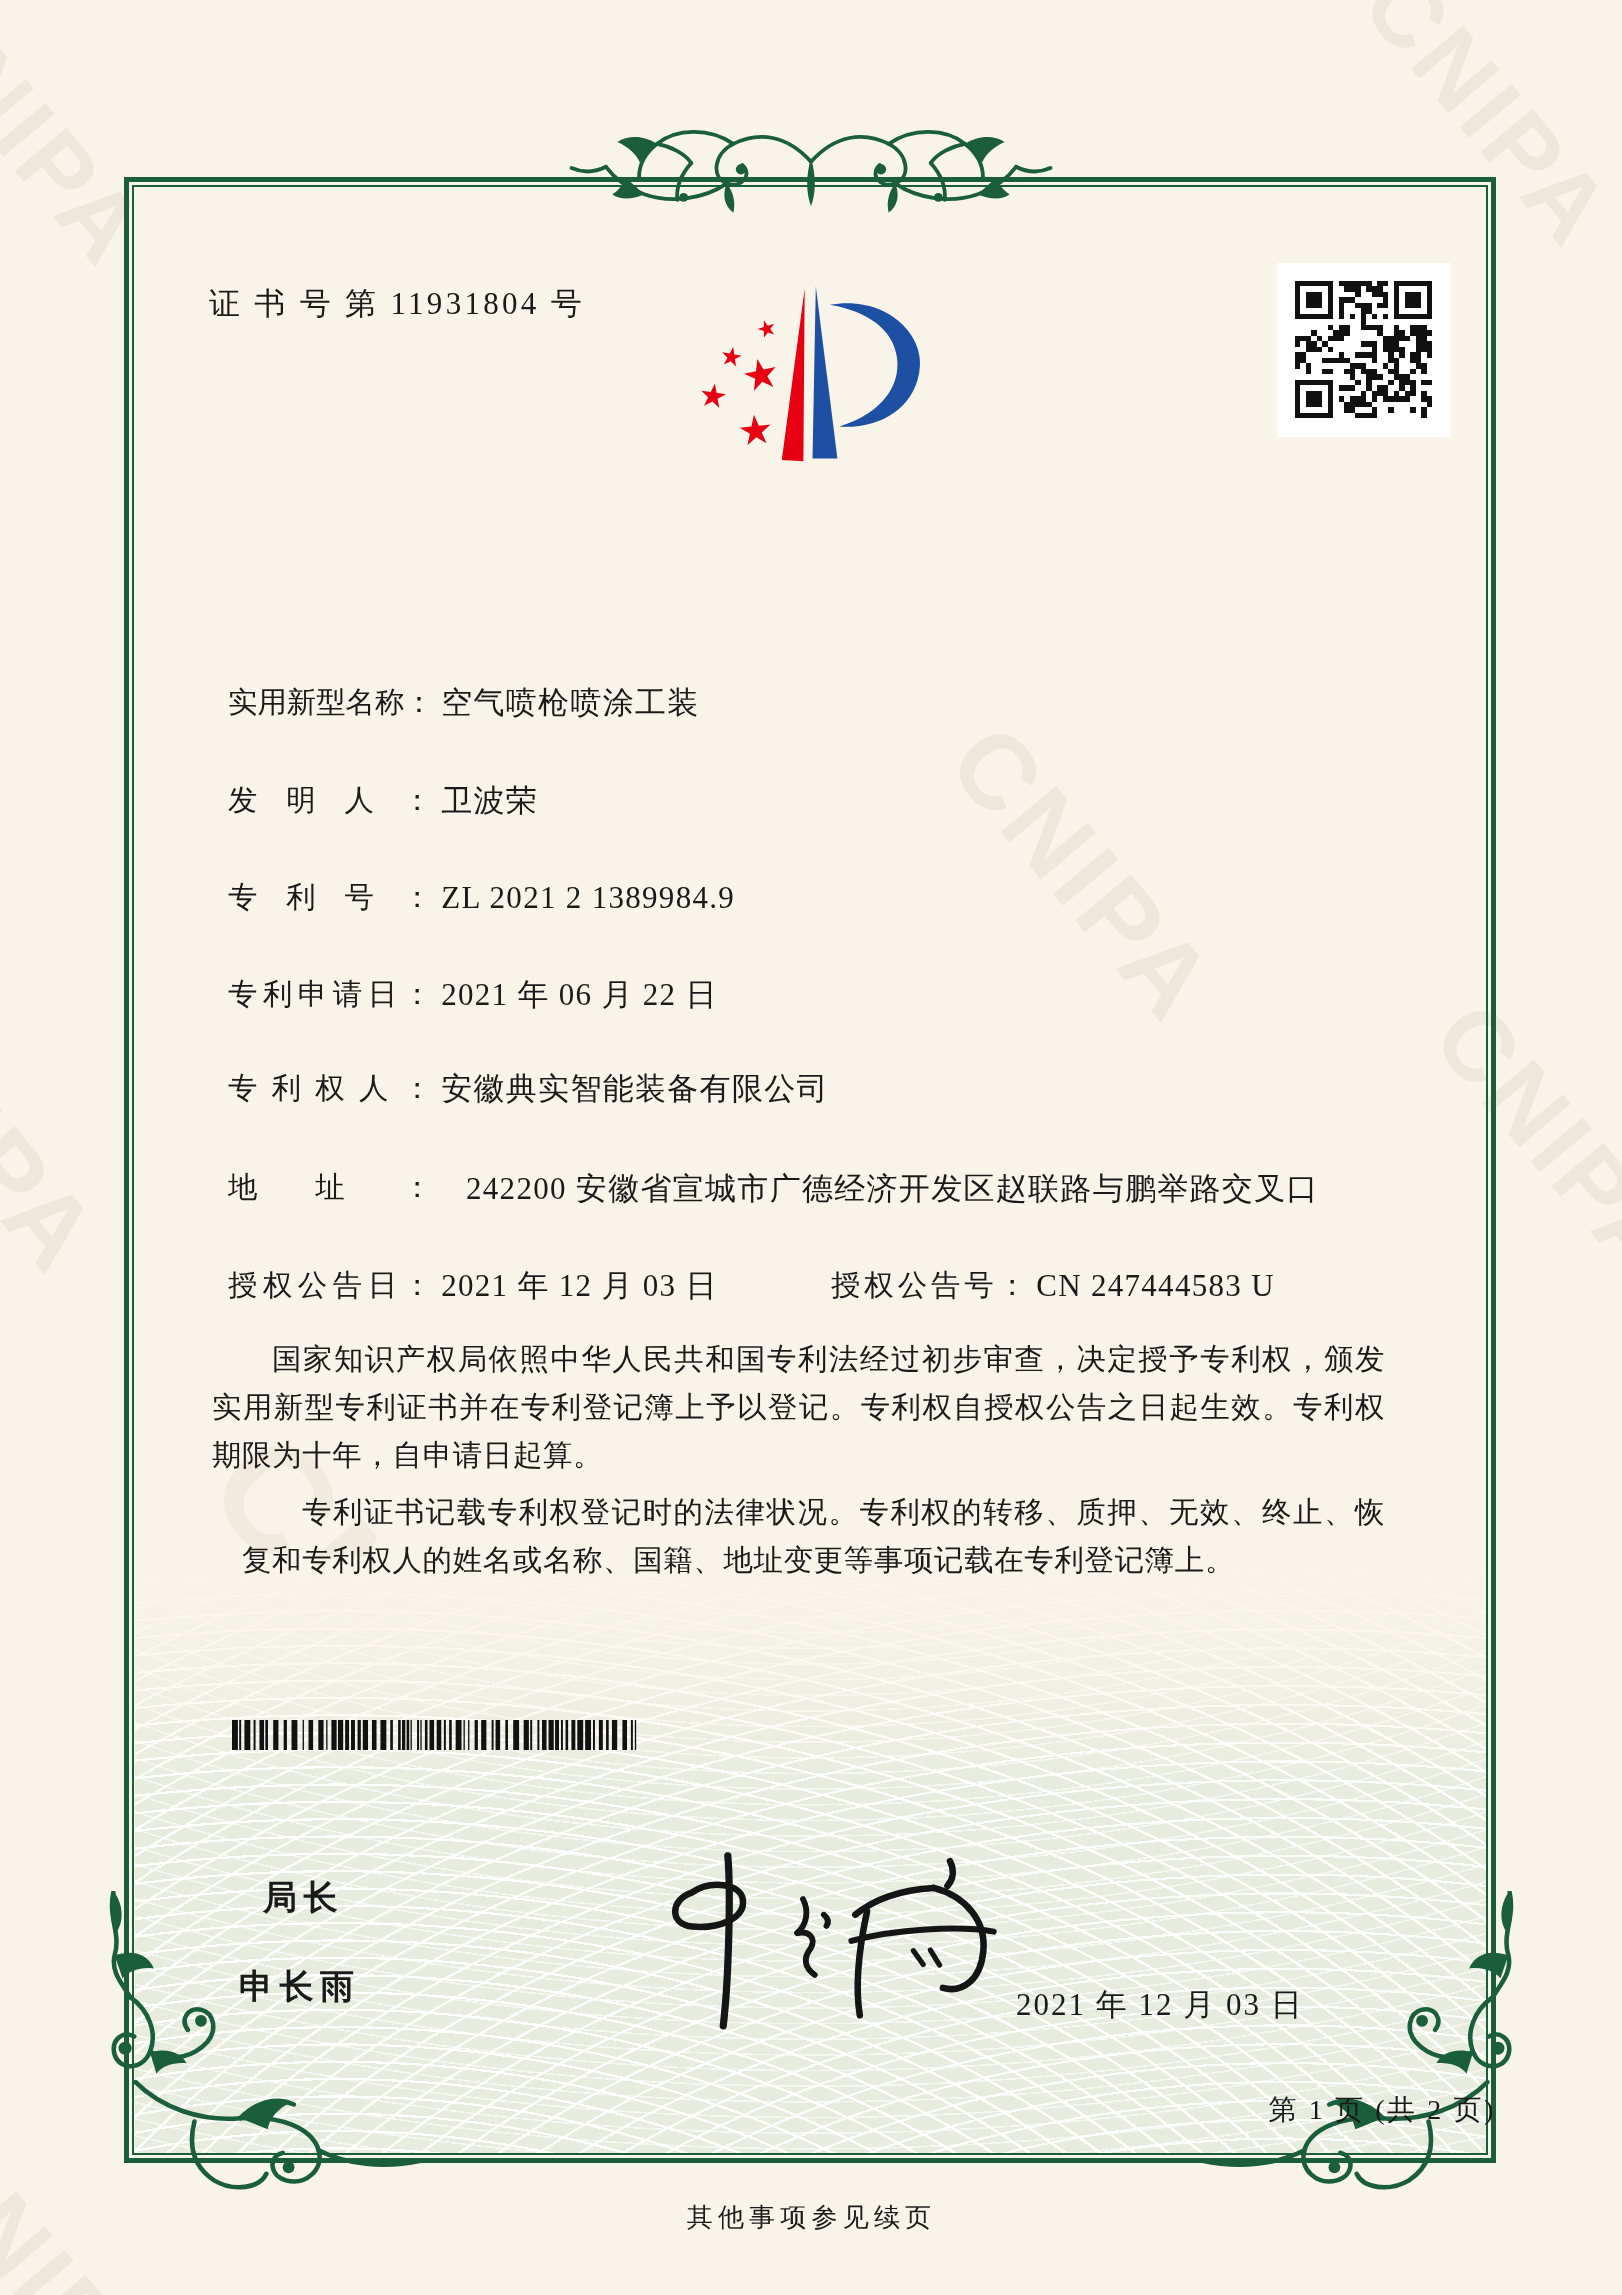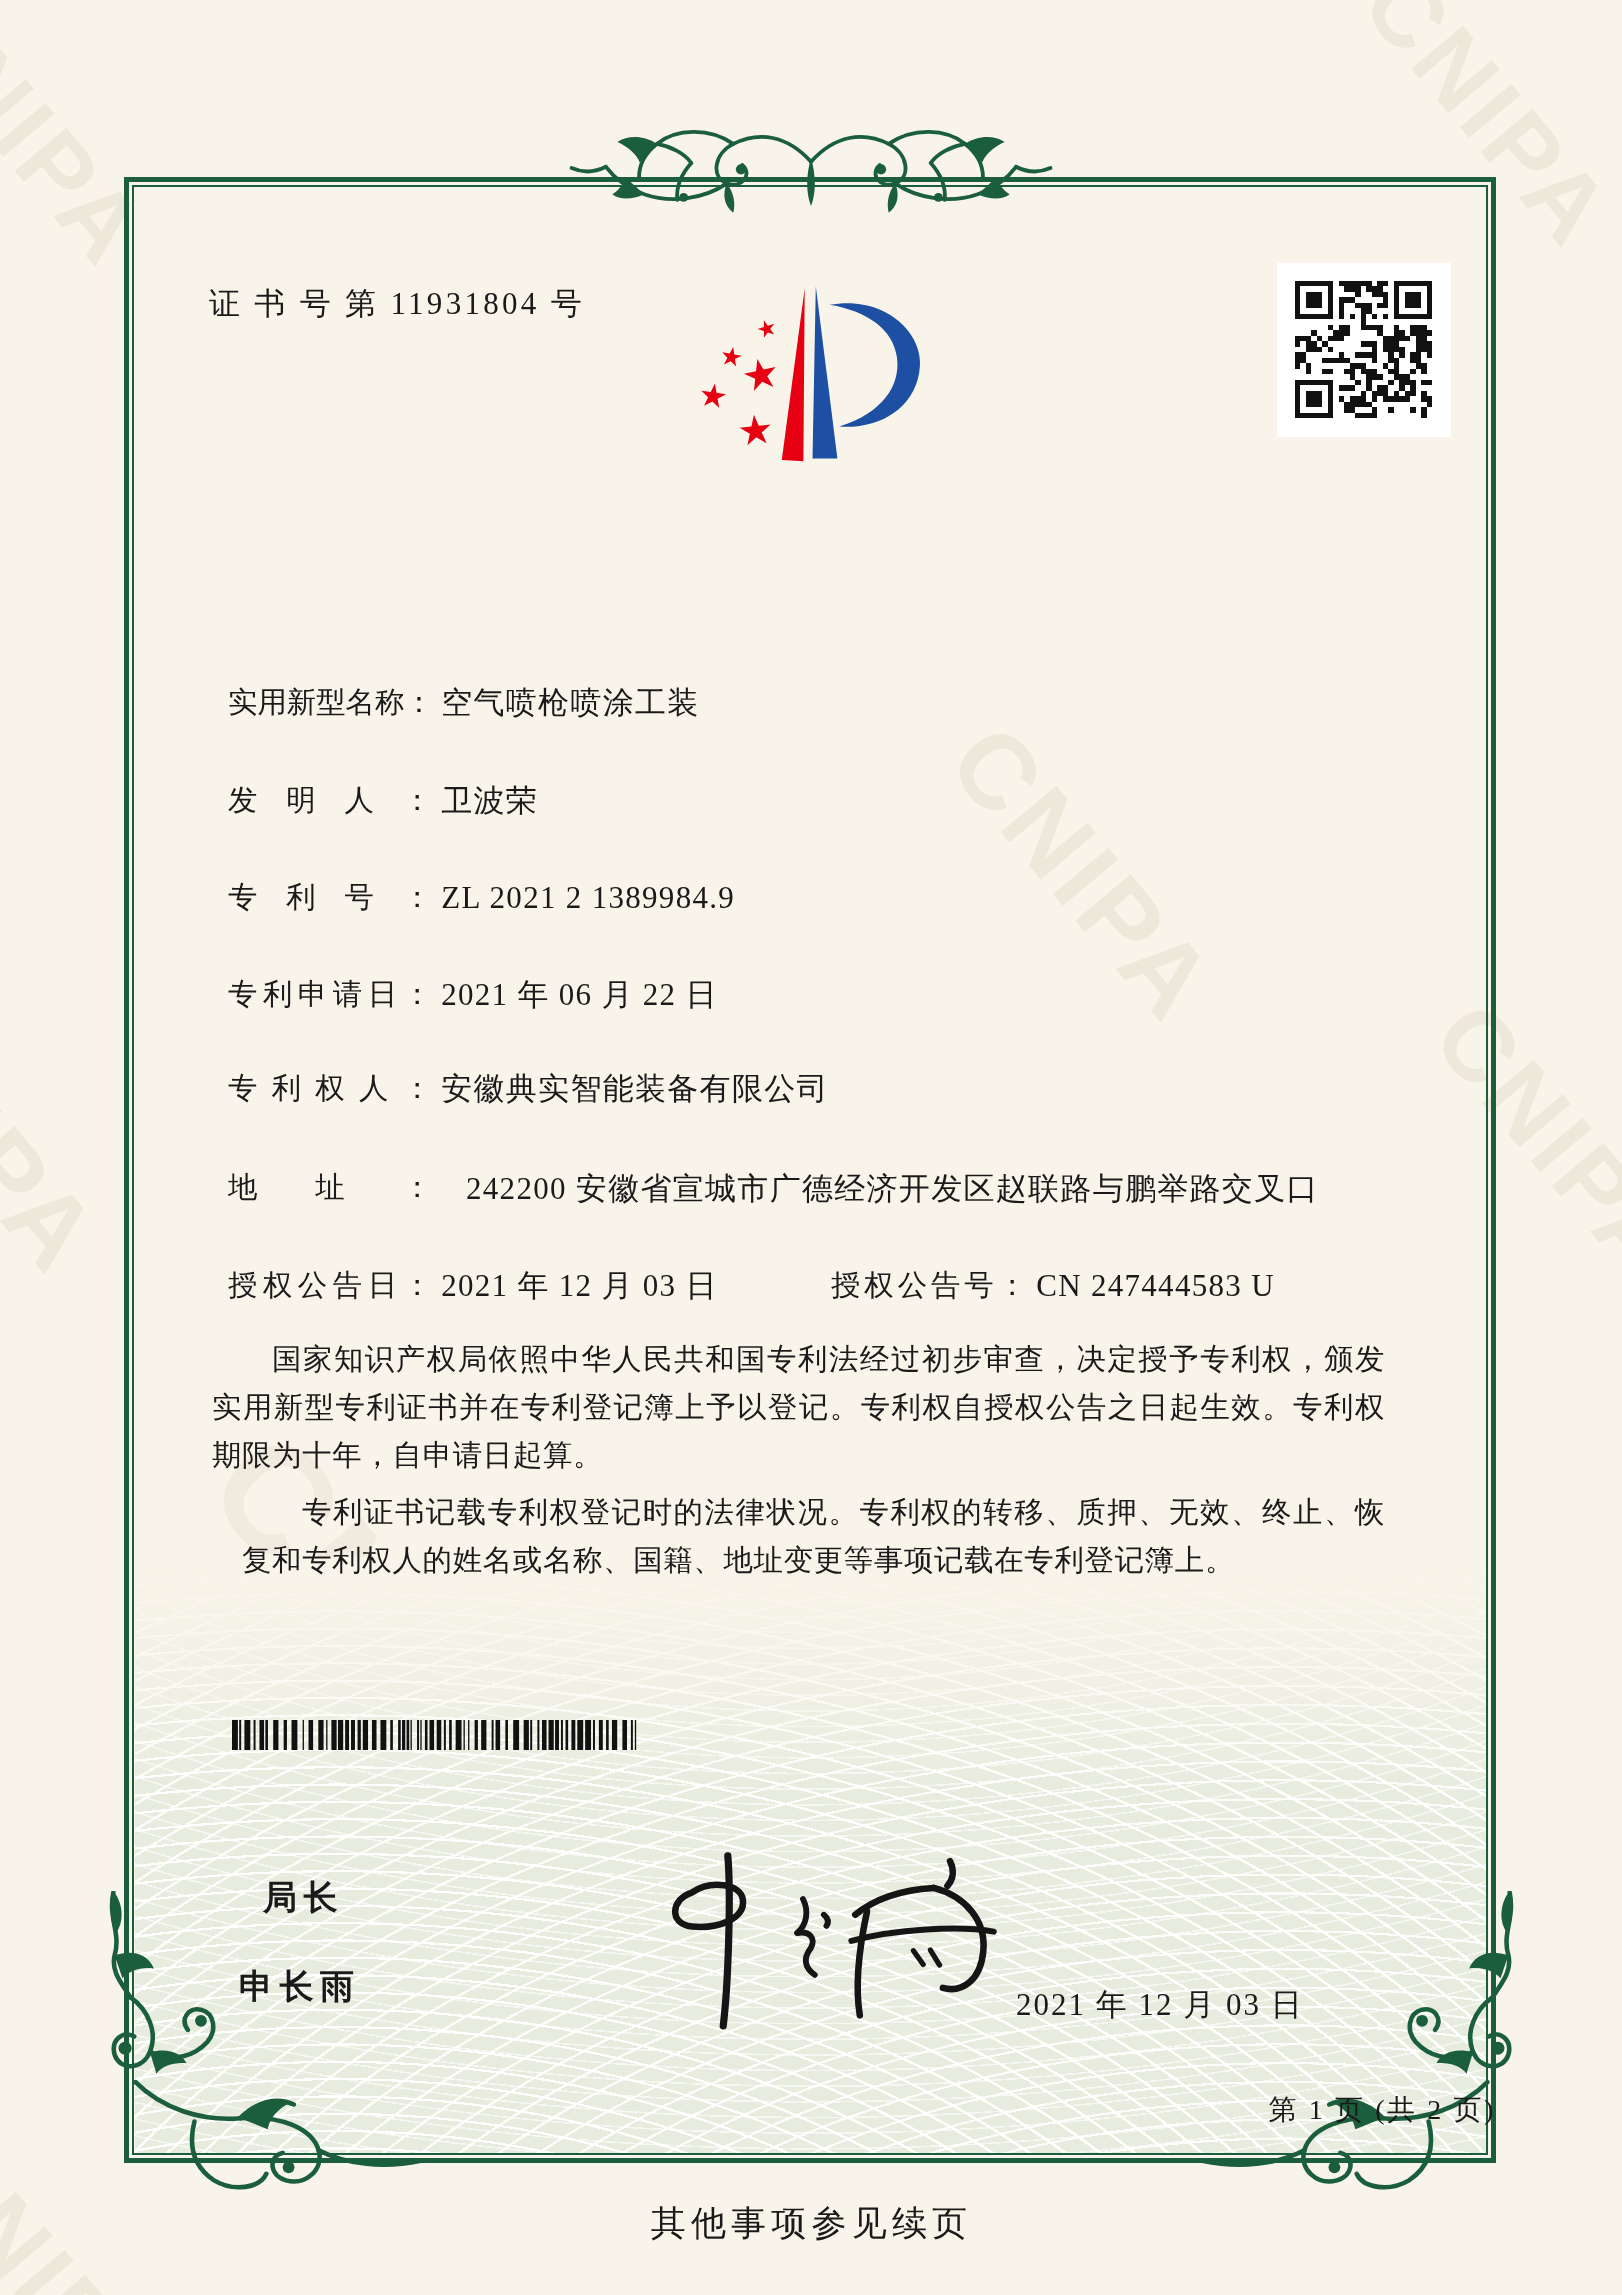--- a/index.html
+++ b/index.html
@@ -102,21 +102,21 @@
     font-size:34px;font-weight:bold;letter-spacing:6.5px;
   }
   .signature{position:absolute;z-index:4;left:592px;top:1852px;width:452px;height:183px;}
   .issue-date{position:absolute;z-index:4;left:1016px;top:1984px;font-size:31px;letter-spacing:2px;}
   .page-info{
     position:absolute;z-index:4;left:124px;top:2091px;width:1372px;
     text-align:right;font-size:28px;letter-spacing:2.6px;
   }
   .cont-note{
     position:absolute;z-index:4;left:0;top:2200px;width:1623px;
-    text-align:center;font-size:35px;letter-spacing:5.2px;
+    text-align:center;font-size:26px;letter-spacing:5.2px;
   }
 </style>
 </head>
 <body>
 
 <div class="page">
 
   <div class="wm wm1">CNIPA</div>
   <div class="wm wm2">CNIPA</div>
   <div class="wm wm3">CNIPA</div>

